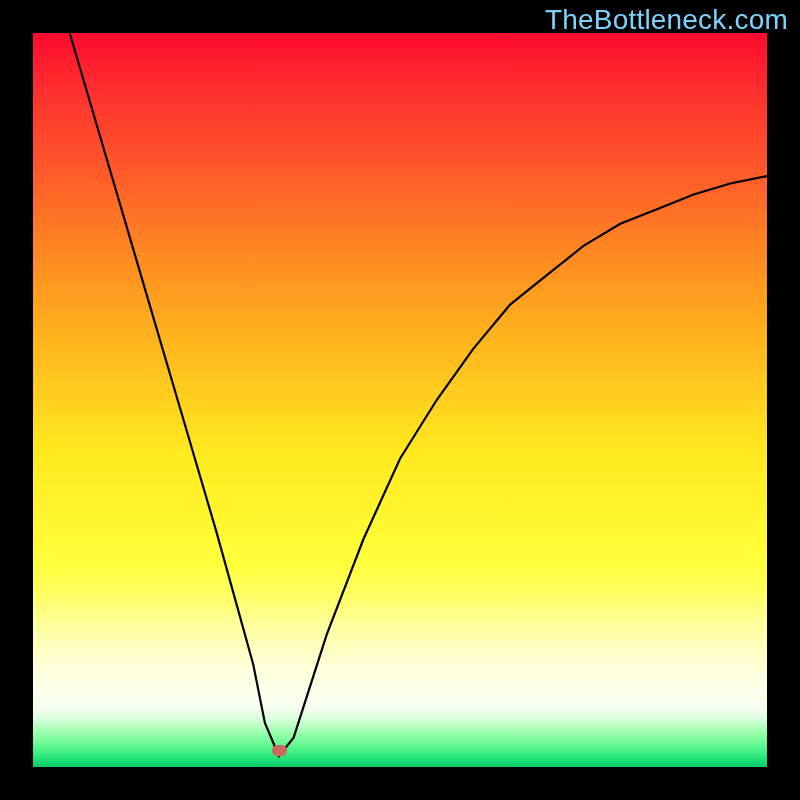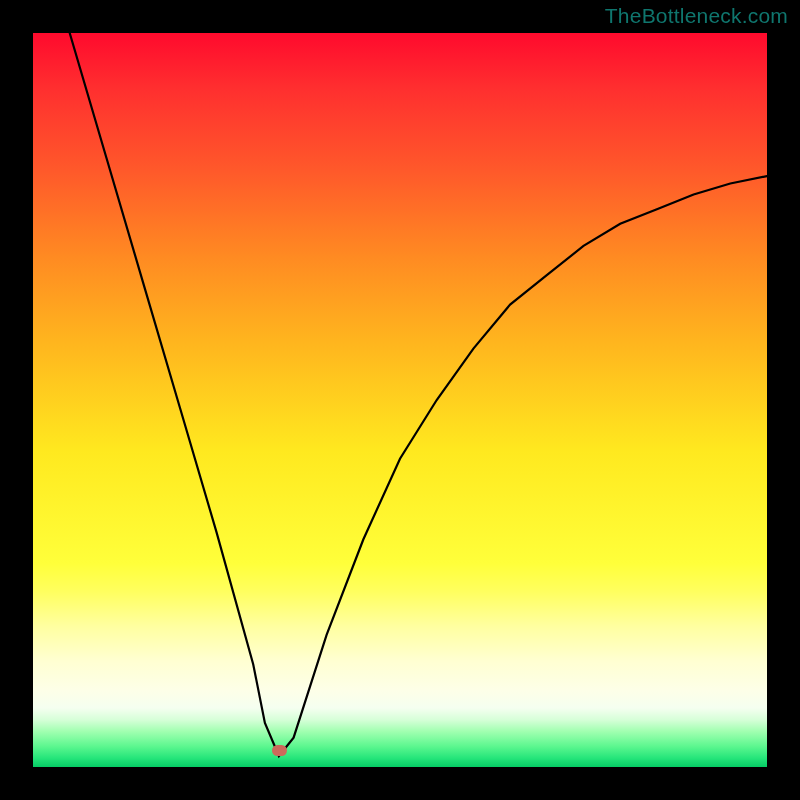--- a/index.html
+++ b/index.html
@@ -73,22 +73,22 @@
     position: absolute;
     width: 15px;
     height: 11px;
     background: #cc6a5b;
     border-radius: 6px;
   }
   .watermark {
     position: absolute;
     top: 4px;
     right: 12px;
-    color: #0f766e;
-    font-size: 21px;
+    color: #7dd3fc;
+    font-size: 28px;
     letter-spacing: 0.2px;
   }
 </style>
 </head>
 <body>
 
 <div class="frame">
 
   <div class="plot">
     <div class="grad-top"></div>

